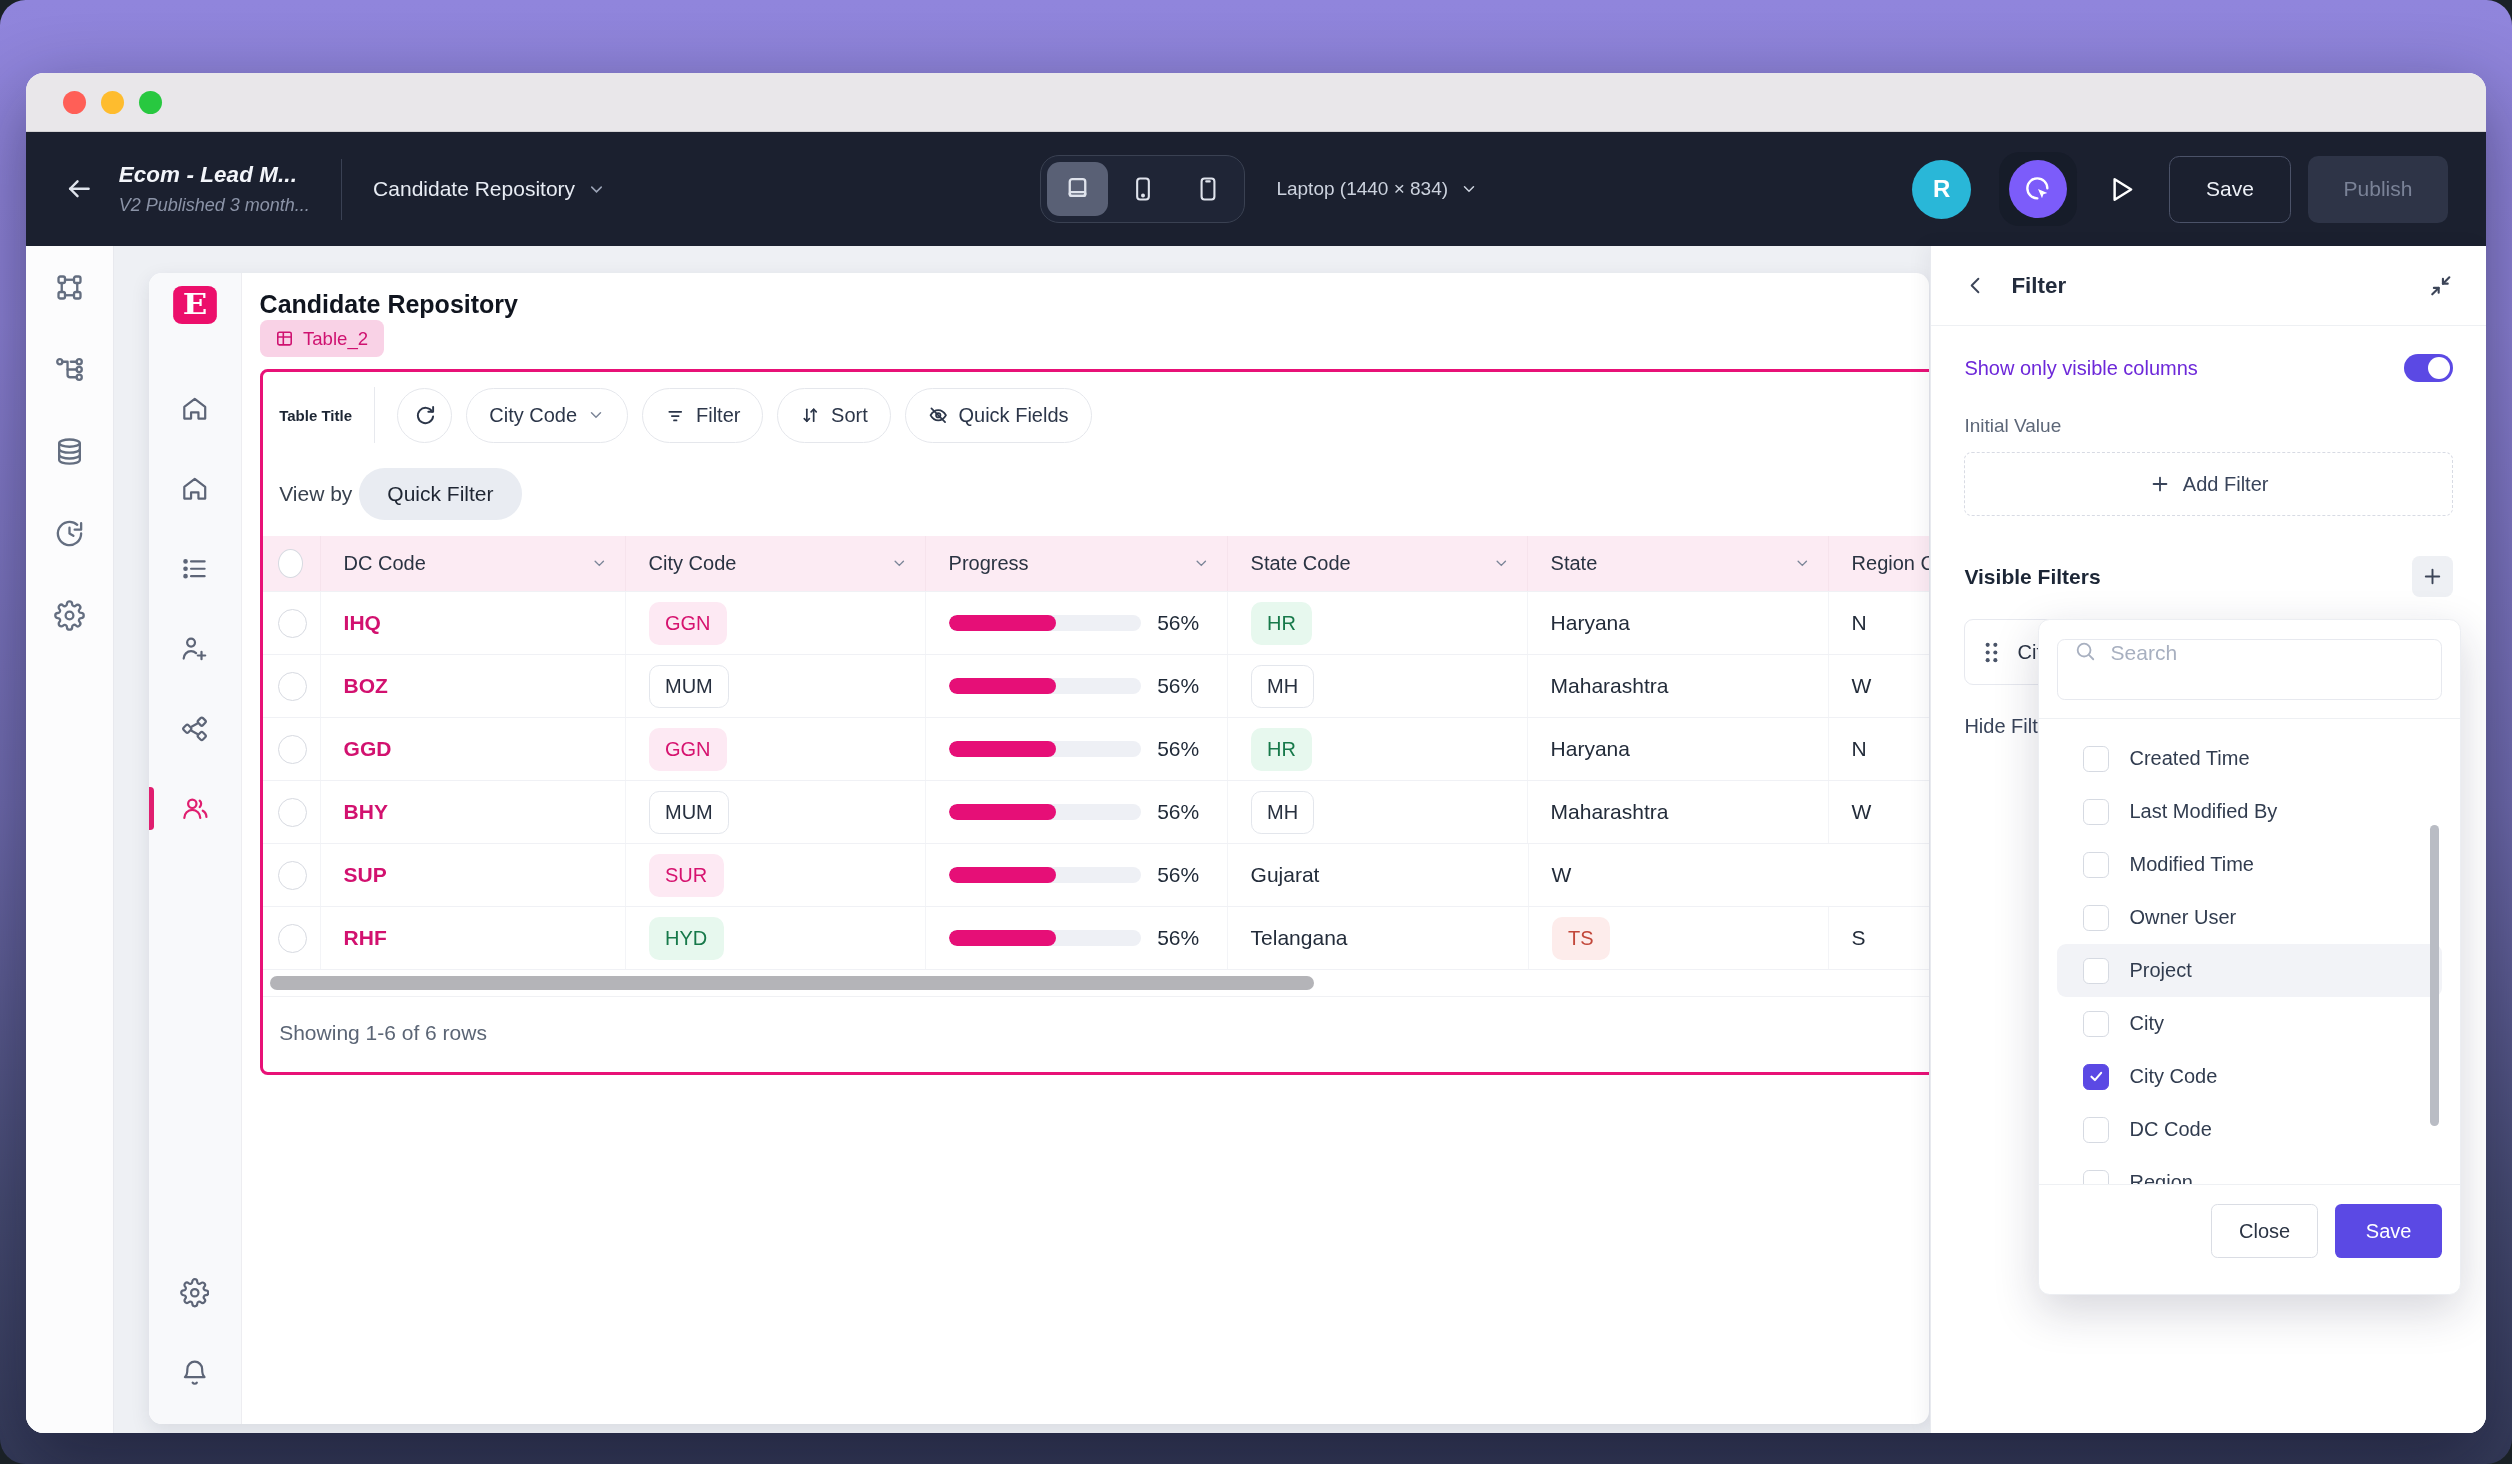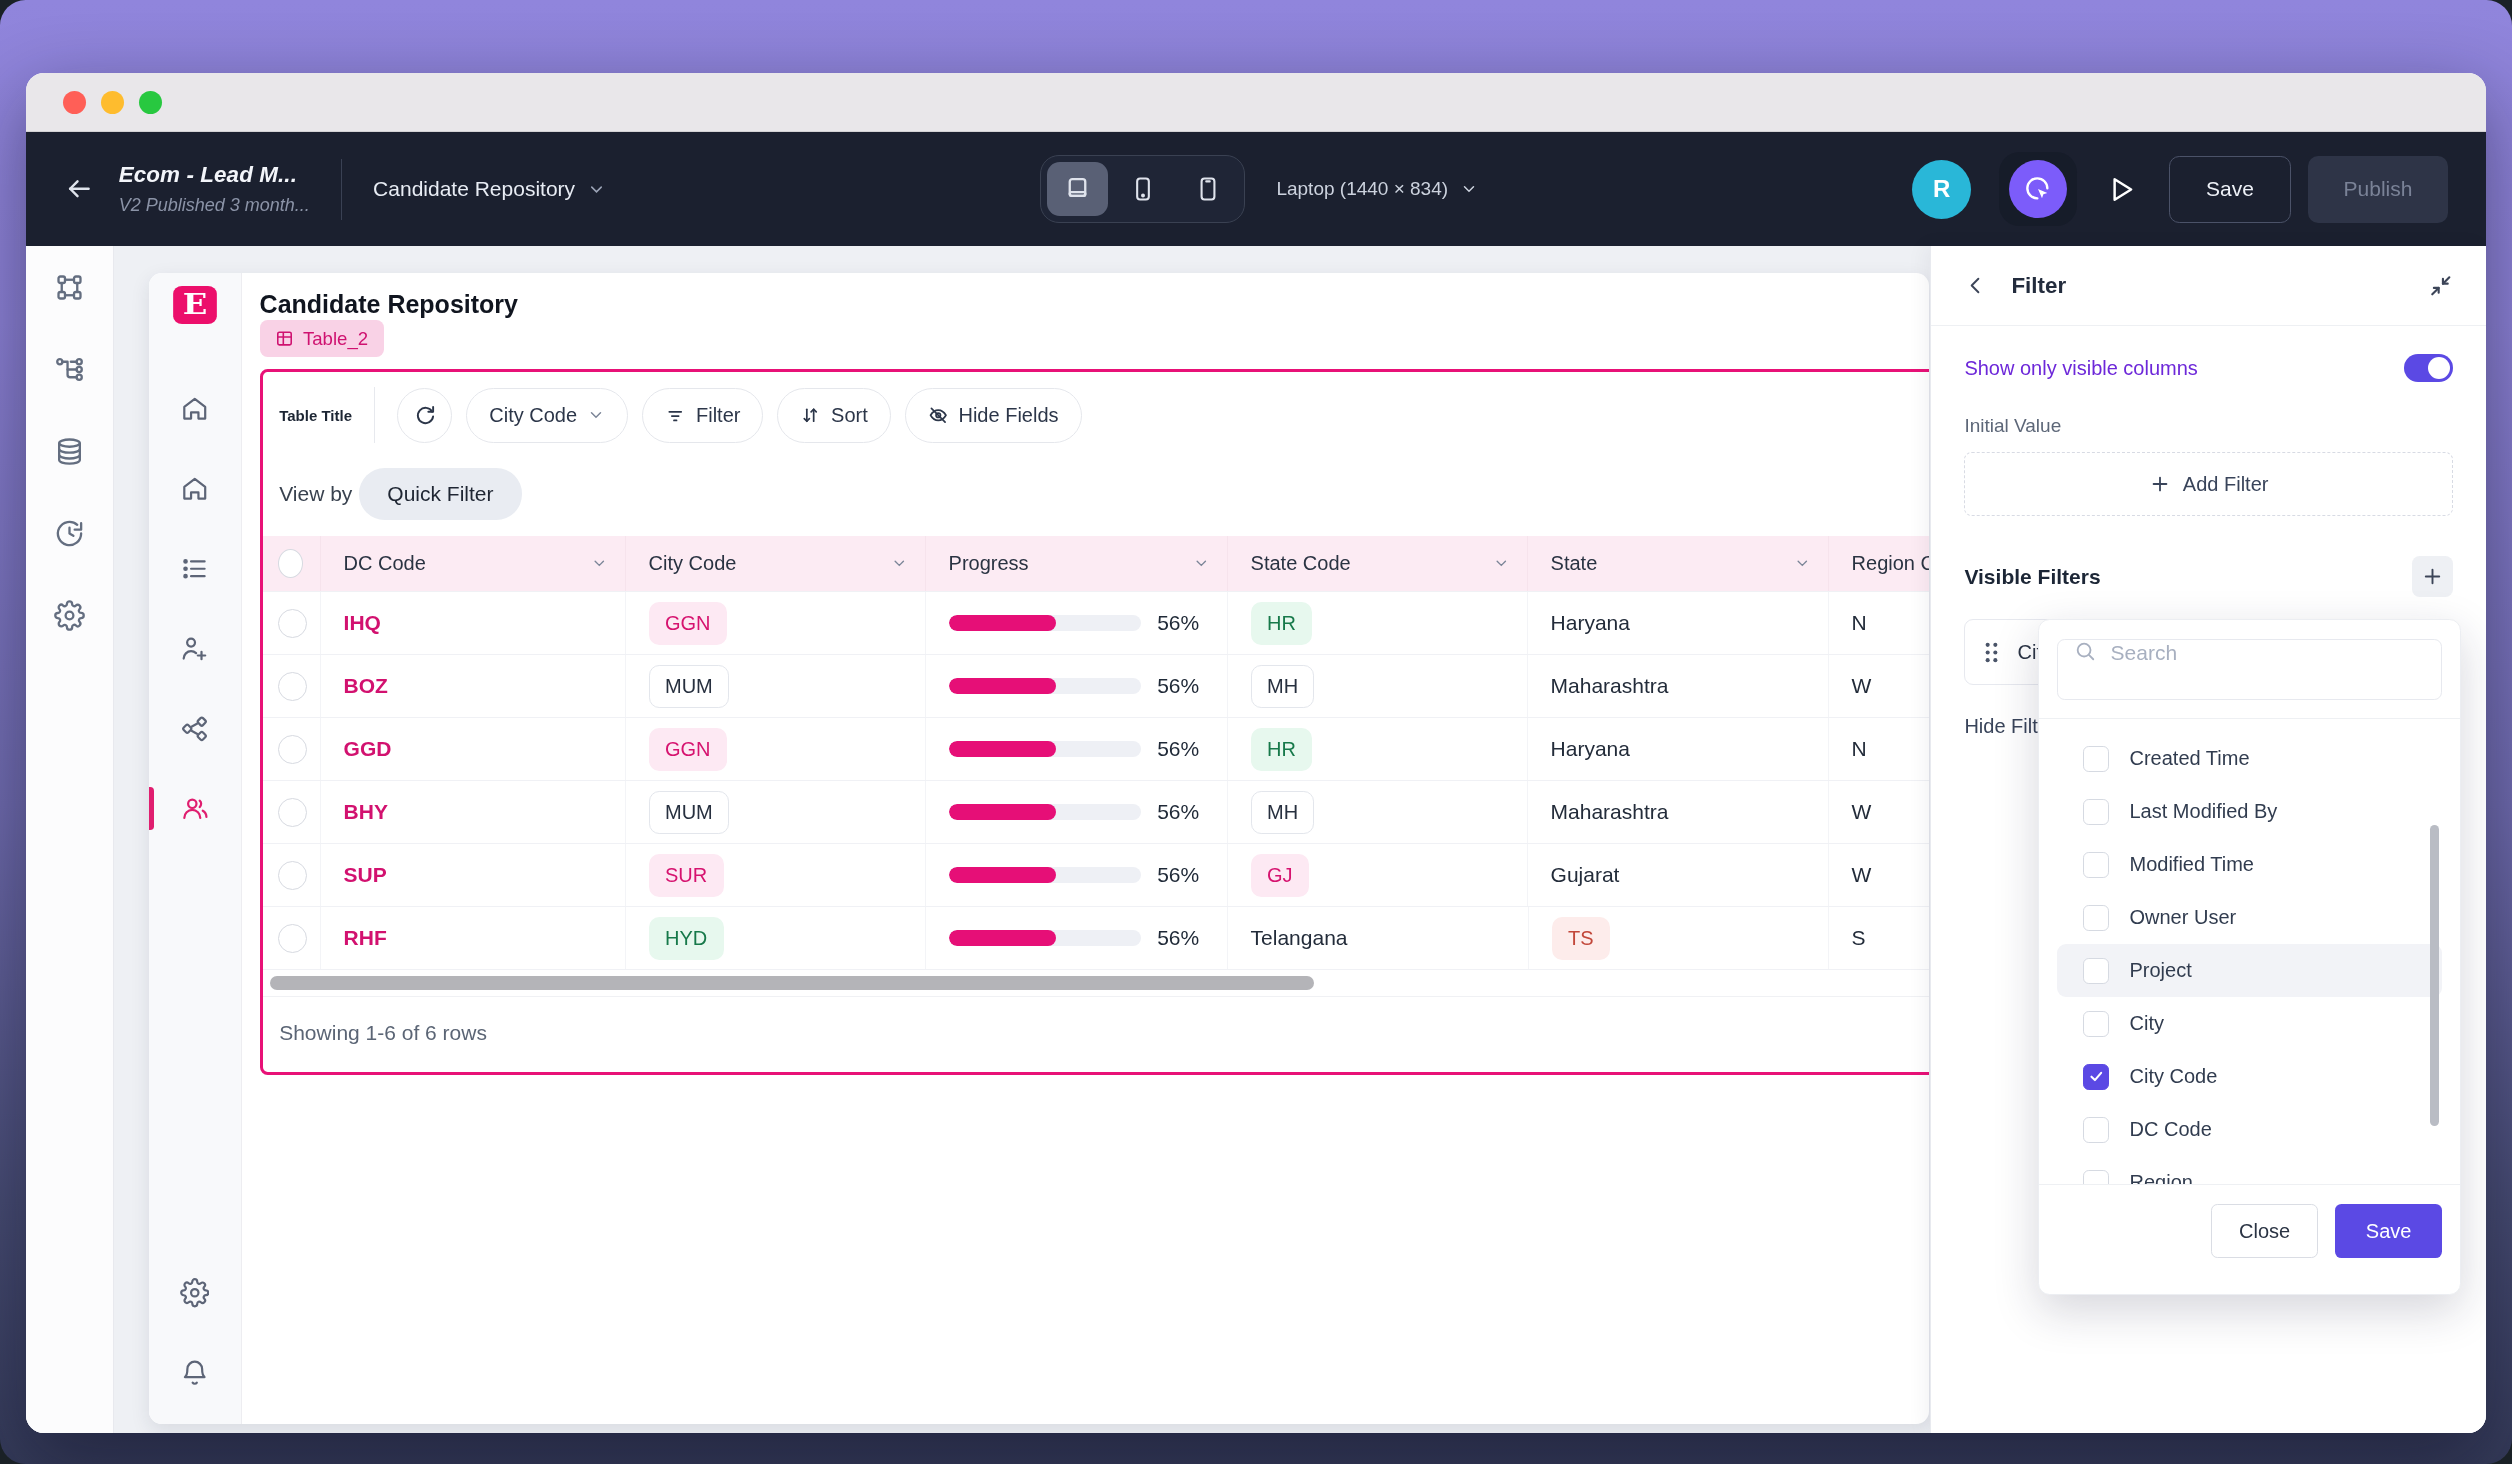--- a/index.html
+++ b/index.html
@@ -376,21 +376,21 @@
                       <polyline points="13 8 16 5 19 8"></polyline>
                     </svg>
                   <span>Sort</span>
                 </button>
                 <button class="pillbtn">
                   <svg width="20.5" height="20.5" viewBox="0 0 24 24" fill="none" stroke="#2c3649" stroke-width="2" stroke-linecap="round" stroke-linejoin="round">
                       <path d="M3 12s3.5-6 9-6 9 6 9 6-3.5 6-9 6-9-6-9-6z"></path>
                       <circle cx="12" cy="12" r="2.6"></circle>
                       <line x1="4" y1="4" x2="20" y2="20"></line>
                     </svg>
-                  <span>Hide Fields</span>
+                  <span>Quick Fields</span>
                 </button>
               </div>
 
               <div class="viewby-row">
                 <span class="viewby-label">View by</span>
                 <span class="chip">Quick Filter</span>
               </div>
 
               <div class="thead">
                 <div class="cell cell-check">
@@ -530,23 +530,20 @@
                     </div>
     <div class="cell col-1">
                       <span class="pill pink">SUR</span>
                     </div>
     <div class="cell col-2">
       <span class="ptrack">
                         <span class="pfill" style="width: 56%;"></span>
                       </span>
       <span class="plabel">56%</span>
     </div>
-    <div class="cell col-3">
-                      <span class="pill pink">GJ</span>
-                    </div>
     <div class="cell col-4">Gujarat</div>
     <div class="cell col-5">W</div>
   </div>
                   <div class="trow">
     <div class="cell cell-check">
                       <span class="rowcheck"></span>
                     </div>
     <div class="cell col-0">
                       <span class="dc">RHF</span>
                     </div>

